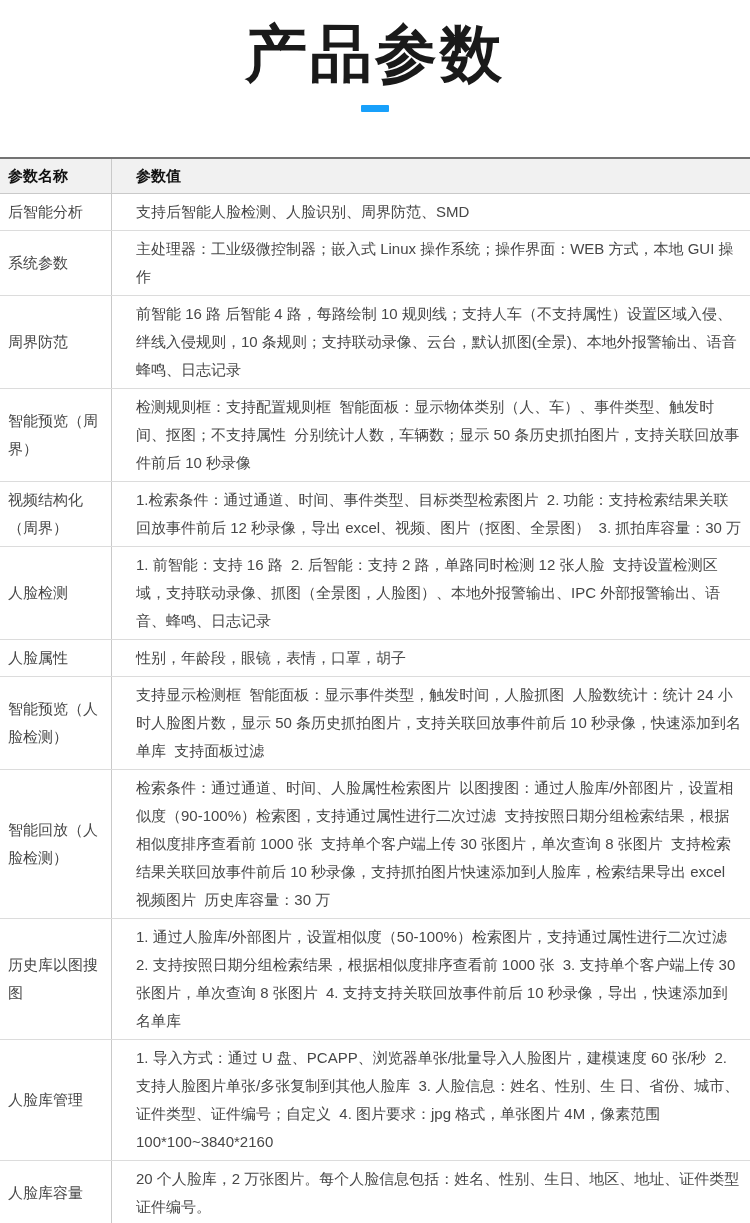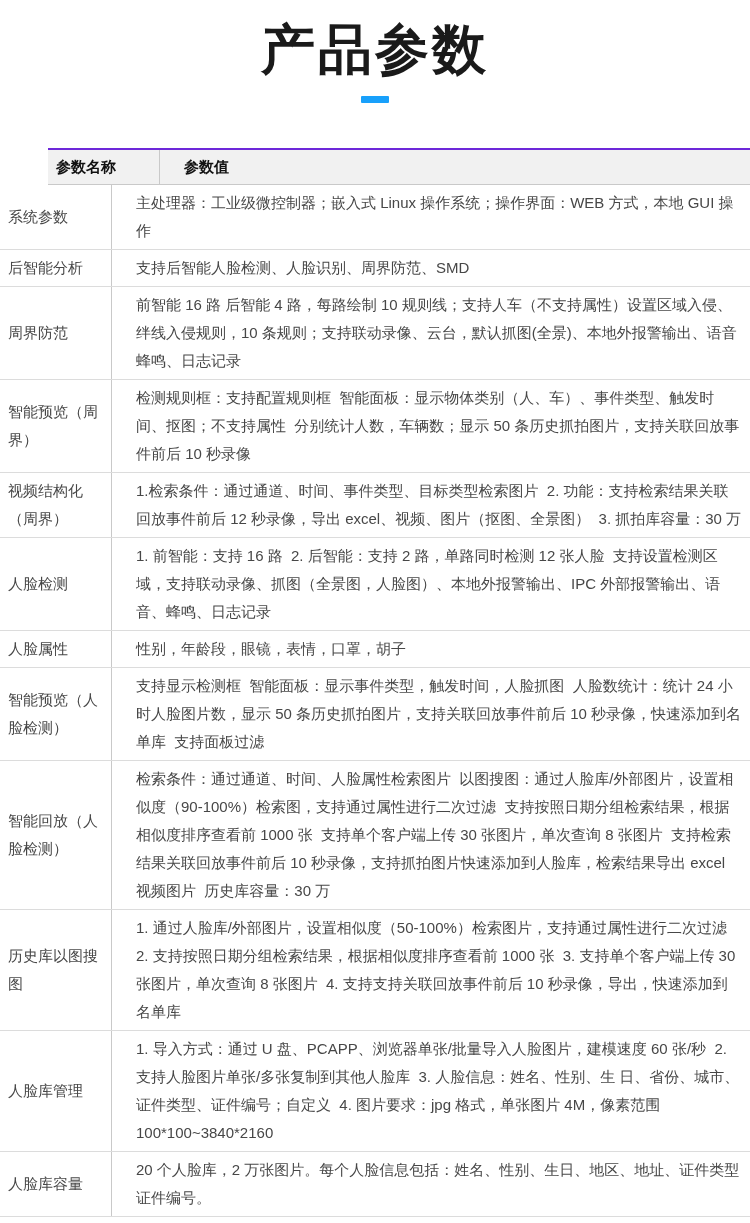--- a/index.html
+++ b/index.html
@@ -6,21 +6,21 @@
   html, body {
     width: 750px;
     background: #ffffff;
     font-family: "Liberation Sans", "DejaVu Sans", sans-serif;
   }
   .page { width: 750px; }
 
   
   .title-wrap { padding-top: 18px; text-align: center; }
   .page-title {
-    font-size: 54px;
+    font-size: 62px;
     font-weight: 700;
     color: #1a1a1a;
     letter-spacing: 3px;
     line-height: 1.15;
   }
   .title-accent {
     width: 28px; height: 7px;
     margin: 16px auto 0 auto;
     border-radius: 1px;
   }
@@ -33,25 +33,24 @@
     color: #474747;
   }
   .spec-row {
     display: flex;
     align-items: stretch;
     border-bottom: 1px solid #dcdcdc;
     background: #ffffff;
   }
   .spec-row.header {
     background: #f1f1f1;
-    border-top: 2px solid #6d28d9;
+    border-top: 2px solid #737373;
     border-bottom: 1px solid #c9c9c9;
     font-weight: 700;
     color: #111111;
-    margin-left: 48px;
   }
   .cell-name {
     width: 111px;
     flex: 0 0 111px;
     display: flex;
     align-items: center;
     padding: 4px 6px 4px 8px;
     line-height: 28px;
   }
   .cell-value {
@@ -79,27 +78,27 @@
     <div class="title-accent" style="background: rgb(24, 160, 251);"></div>
   </div>
 
   <div class="spec-table">
     <div class="spec-row header">
       <div class="cell-name">参数名称</div>
       <div class="cell-value">参数值</div>
     </div>
     <div id="spec-table-body">
   <div class="spec-row">
-    <div class="cell-name">系统参数</div>
-    <div class="cell-value">主处理器：工业级微控制器；嵌入式 Linux 操作系统；操作界面：WEB 方式，本地 GUI 操作</div>
+    <div class="cell-name">后智能分析</div>
+    <div class="cell-value">支持后智能人脸检测、人脸识别、周界防范、SMD</div>
   </div>
 
   <div class="spec-row">
-    <div class="cell-name">后智能分析</div>
-    <div class="cell-value">支持后智能人脸检测、人脸识别、周界防范、SMD</div>
+    <div class="cell-name">系统参数</div>
+    <div class="cell-value">主处理器：工业级微控制器；嵌入式 Linux 操作系统；操作界面：WEB 方式，本地 GUI 操作</div>
   </div>
 
 
   <div class="spec-row">
     <div class="cell-name">周界防范</div>
     <div class="cell-value">前智能 16 路 后智能 4 路，每路绘制 10 规则线；支持人车（不支持属性）设置区域入侵、绊线入侵规则，10 条规则；支持联动录像、云台，默认抓图(全景)、本地外报警输出、语音蜂鸣、日志记录</div>
   </div>
 
   <div class="spec-row">
     <div class="cell-name">智能预览（周界）</div>

